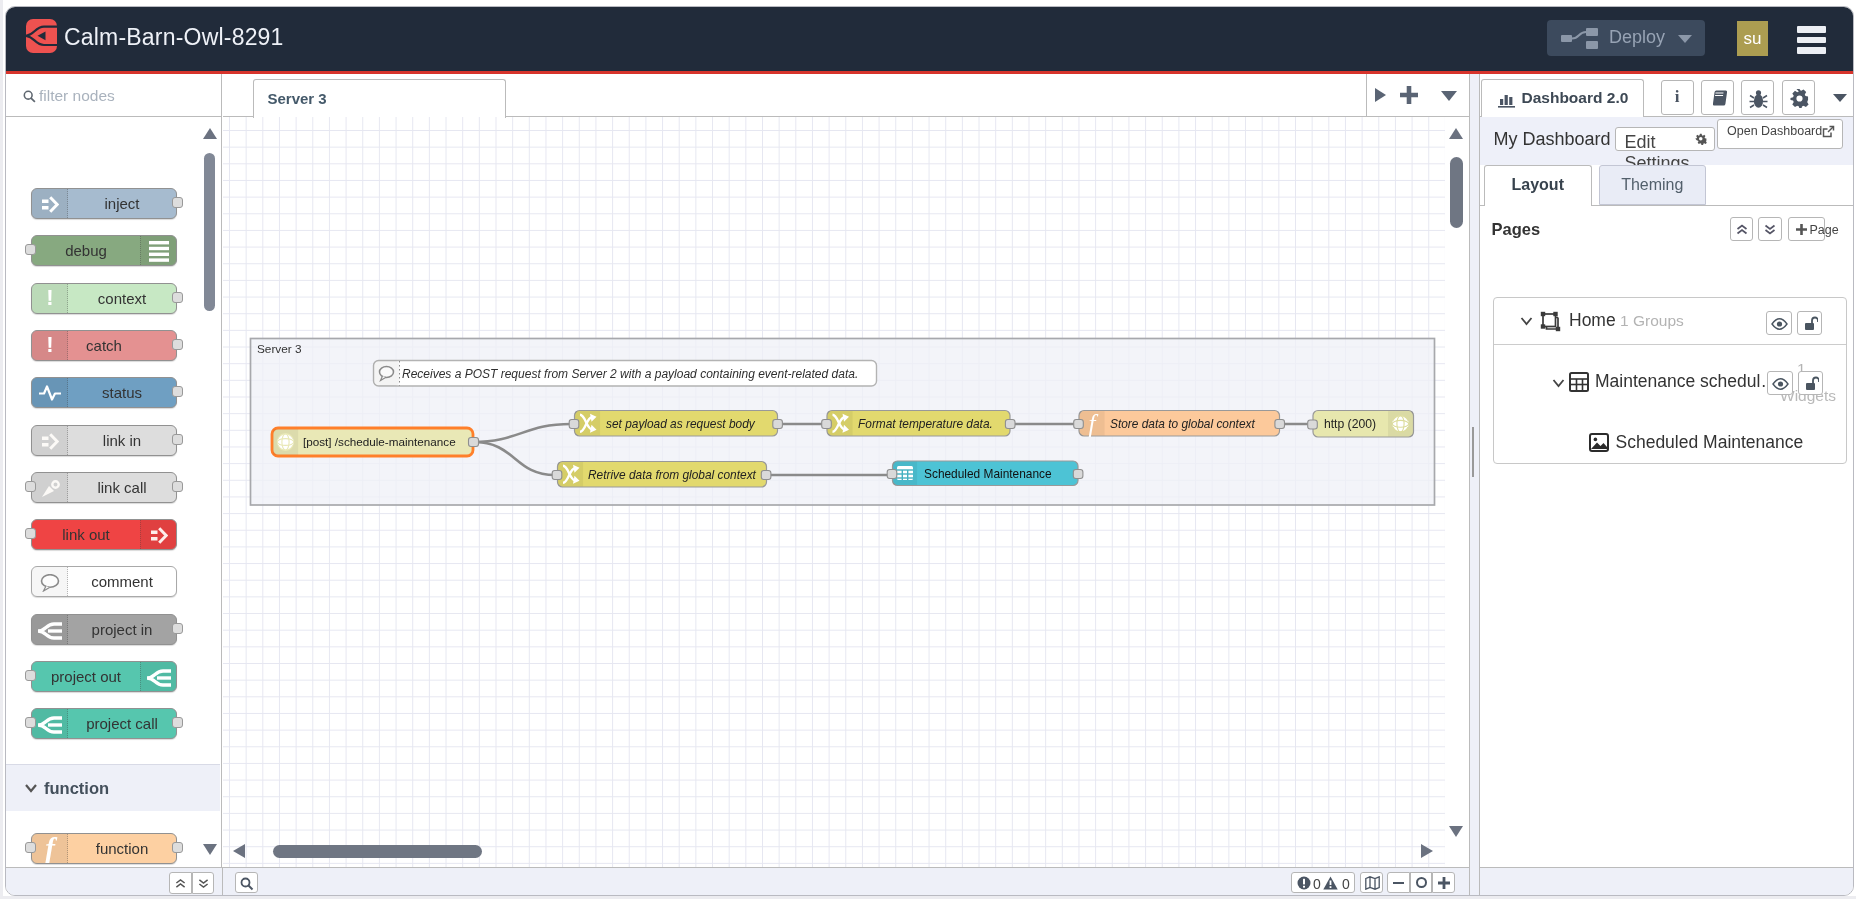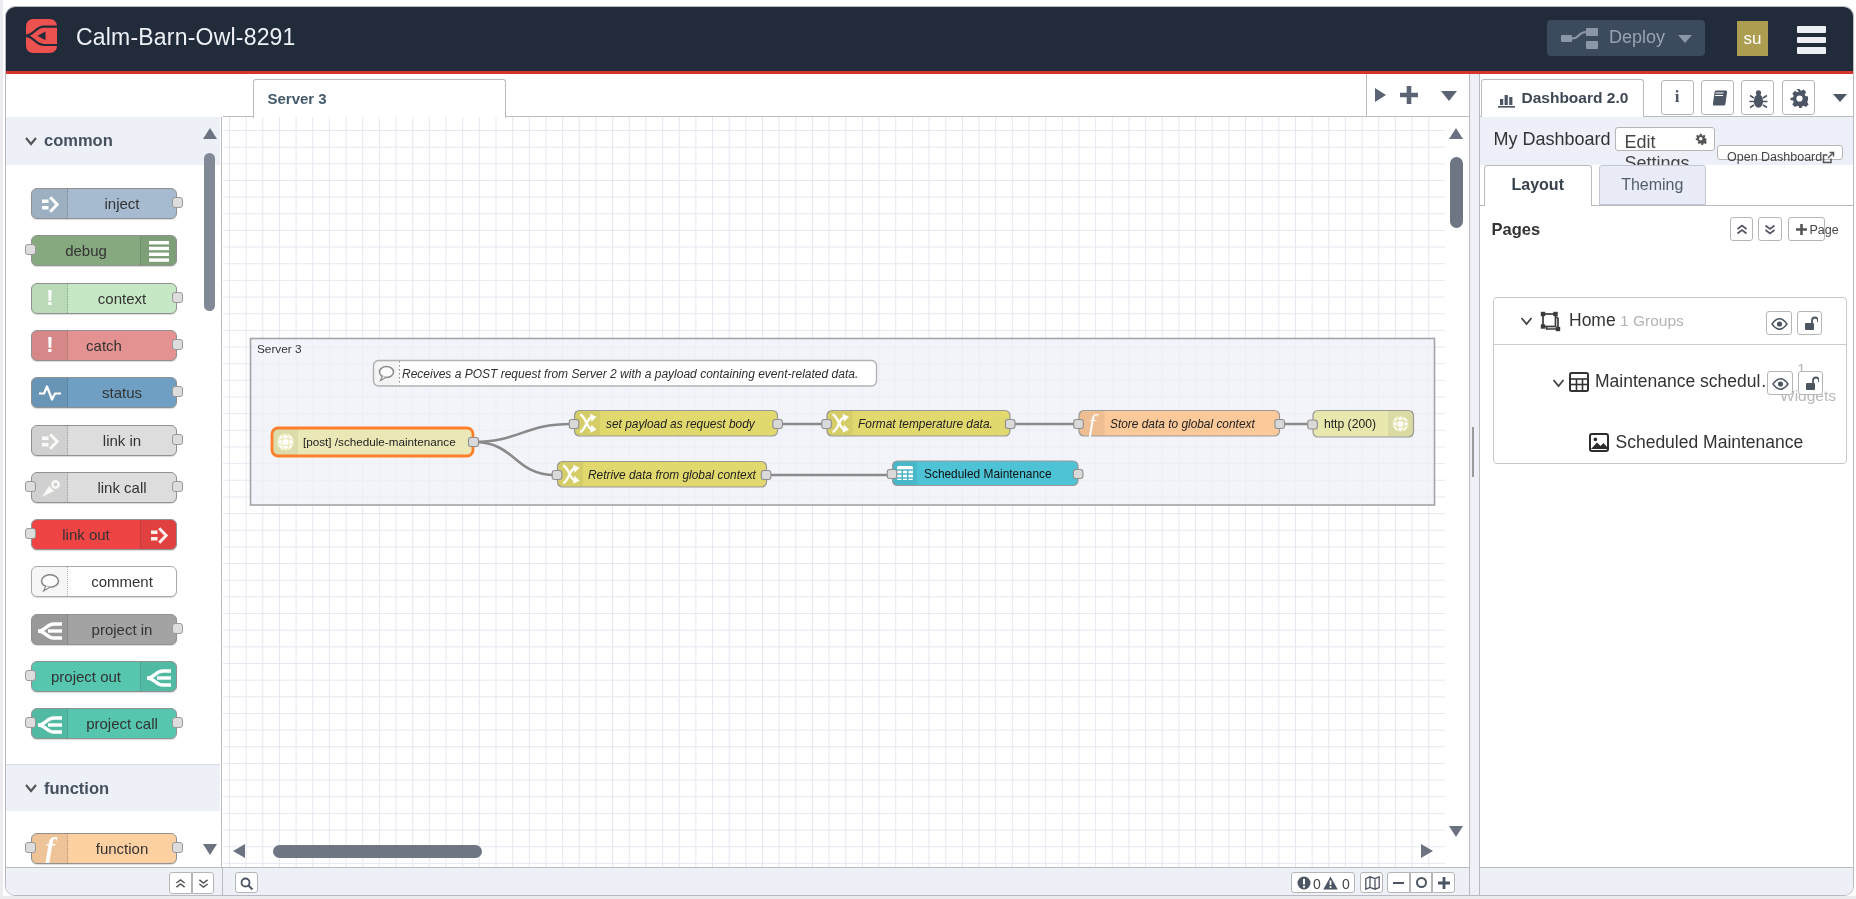--- a/index.html
+++ b/index.html
@@ -8,21 +8,21 @@
   #page { position:relative; width:1856px; height:899px; }
   #win { position:absolute; left:5px; top:6px; width:1849px; height:890px; border:1px solid #b9bac1; border-radius:10px; overflow:hidden; background:#fff; }
   
   #lstrip { position:absolute; left:0; top:0; width:3px; height:899px; background:#ececf0; }
   #bstrip { position:absolute; left:0; top:896px; width:1856px; height:3px; background:#ececf0; }
 
   
   #header { position:absolute; left:0; top:0; width:1849px; height:64px; background:#212b3a; }
   #redline { position:absolute; left:0; top:64px; width:1849px; height:2.5px; background:#d7342c; }
   #logo { position:absolute; left:20px; top:12px; width:31px; height:34px; background:#ee5250; border-radius:7px; }
-  #apptitle { position:absolute; left:70px; top:17px; font-size:23px; color:#eef1f7; letter-spacing:0.2px; }
+  #apptitle { position:absolute; left:58px; top:17px; font-size:23px; color:#eef1f7; letter-spacing:0.2px; }
   #deploy { position:absolute; left:1541px; top:13px; width:158px; height:36px; background:#3c4a5d; border-radius:4px; color:#97a3b4; }
   #deploy .dtext { position:absolute; left:62px; top:7px; font-size:18px; }
   #deploy .darr { position:absolute; right:13px; top:15px; width:0; height:0; border-left:7px solid transparent; border-right:7px solid transparent; border-top:8px solid #8b97a8; }
   #avatar { position:absolute; left:1731px; top:14px; width:31px; height:35px; background:#ac9d51; border-radius:0; color:#fff; font-size:17px; text-align:center; line-height:35px; }
   #burger { position:absolute; left:1791px; top:19px; width:29px; height:28px; }
   #burger div { position:absolute; left:0; width:29px; height:6.5px; background:#eceff4; border-radius:1px; }
 
   
   .toolrow { position:absolute; top:66.5px; height:43.5px; background:#fff; }
   #palette-head { left:0; width:215.5px; border-right:1px solid #bbb; border-bottom:1px solid #bbb; }
@@ -90,20 +90,27 @@
       <span class="dtext">Deploy</span>
         <span class="darr"></span>
     </div>
     <div id="avatar">su</div>
     <div id="burger">
         <div style="top:0"></div>
         <div style="top:10.5px"></div>
         <div style="top:21px"></div>
       </div>
 
+    <div class="toolrow" id="palette-head">
+      <svg class="abs" style="left:17px;top:16px" width="13" height="13" viewBox="0 0 15 15">
+          <circle cx="6" cy="6" r="4.5" fill="none" stroke="#5f6770" stroke-width="1.8"></circle>
+          <line x1="9.3" y1="9.3" x2="13.7" y2="13.7" stroke="#5f6770" stroke-width="2"></line>
+        </svg>
+      <span id="filtertext">filter nodes</span>
+    </div>
     <div class="toolrow" id="tabbar">
       <div id="stab">
           <span>Server 3</span>
         </div>
       <div id="tabbtns">
         <div class="abs" style="left:8px;top:14px;width:0;height:0;border-top:7.5px solid transparent;border-bottom:7.5px solid transparent;border-left:11px solid #5a6474"></div>
         <svg class="abs" style="left:33px;top:12px" width="18" height="18" viewBox="0 0 18 18">
             <path d="M6.7,0 h4.6 v6.7 h6.7 v4.6 h-6.7 v6.7 h-4.6 v-6.7 h-6.7 v-4.6 h6.7 z" fill="#5a6474"></path>
           </svg>
         <div class="abs" style="left:74px;top:17px;width:0;height:0;border-left:8.5px solid transparent;border-right:8.5px solid transparent;border-top:10px solid #5a6474"></div>
@@ -144,26 +151,20 @@
       </div>
       <div class="sbtn" style="left:302.5px;top:6px;width:33px;height:35px">
         <svg class="abs" style="left:7px;top:8px" width="19" height="19" viewBox="0 0 16 16">
             <path fill="#4b5563" d="M15.2,9.6 V6.4 l-2.2,-.55 a5.2,5.2 0 0,0 -.55,-1.3 l1.2,-1.95 L11.4,.35 9.45,1.55 a5.2,5.2 0 0,0 -1.3,-.55 L7.6,-1 H4.4 m3.6,1 L7.45,2.2 a5.2,5.2 0 0,0 -1.3,.55 L4.2,1.55 1.95,3.8 l1.2,1.95 a5.2,5.2 0 0,0 -.55,1.3 L.4,7.6 v1.6 l2.2,.55 a5.2,5.2 0 0,0 .55,1.3 L1.95,13 4.2,15.25 6.15,14.05 a5.2,5.2 0 0,0 1.3,.55 L8,16.8 h1.6 l.55,-2.2 a5.2,5.2 0 0,0 1.3,-.55 l1.95,1.2 L15.65,13 14.45,11.05 a5.2,5.2 0 0,0 .55,-1.3 z M8,10.6 A2.6,2.6 0 1,1 8,5.4 2.6,2.6 0 0,1 8,10.6 z"></path>
           </svg>
       </div>
       <div class="abs" style="left:353px;top:20px;width:0;height:0;border-left:7.5px solid transparent;border-right:7.5px solid transparent;border-top:8.5px solid #4b5563"></div>
     </div>
 
     <div id="palette">
-      <div class="cat-header" style="top:0">
-        <svg class="abs" style="left:18px;top:17px" width="14" height="14" viewBox="0 0 14 14">
-            <path d="M2,4 L7,10 L12,4" fill="none" stroke="#555" stroke-width="2.2"></path>
-          </svg>
-        <span class="cname">common</span>
-      </div>
       <div class="pnode" style="top:71px;background:#a6bbcf">
         <div class="icol">
             <svg class="abs" style="left:10px;top:6px" width="17" height="19" viewBox="0 0 17 19">
               <path d="M0,4.5 h6.5 v3.5 h-6.5 z M0,11 h6.5 v3.5 h-6.5 z" fill="#fff"></path>
               <path d="M8.2,2.2 l7,7.3 l-7,7.3" fill="none" stroke="#fff" stroke-width="3"></path>
             </svg>
           </div>
         <div class="lbl" style="padding-left:36px">inject</div>
           <div class="pport r"></div>
       </div>
@@ -431,21 +432,21 @@
     <div id="sidebar">
 
       <div class="abs" style="left:0;top:0;width:376.5px;height:47.5px;background:#eef0f9">
         <span class="abs" style="left:14px;top:12px;font-size:18px;color:#333">My Dashboard</span>
         <div class="sbtn" style="left:135px;top:10px;width:100px;height:23.5px">
           <span class="abs" style="left:9px;top:4px;font-size:18px;color:#444">Edit Settings</span>
           <svg class="abs" style="right:6px;top:5px" width="13" height="13" viewBox="0 0 16 16">
               <path fill="#555" d="M15,9.2 v-2.4 l-2.1,-.5 a5,5 0 0,0 -.5,-1.2 l1.2,-1.9 L11.9,1.5 10,2.7 a5,5 0 0,0 -1.2,-.5 L8.2,0 H5.8 L5.3,2.2 a5,5 0 0,0 -1.2,.5 L2.2,1.5 .5,3.2 1.7,5.1 a5,5 0 0,0 -.5,1.2 L-.8,6.8 1.2,9.2 l2.1,.5 a5,5 0 0,0 .5,1.2 l-1.2,1.9 1.7,1.7 1.9,-1.2 a5,5 0 0,0 1.2,.5 l.5,2.2 h2.4 l.5,-2.2 a5,5 0 0,0 1.2,-.5 l1.9,1.2 1.7,-1.7 -1.2,-1.9 a5,5 0 0,0 .5,-1.2 z M7,9.5 A2.5,2.5 0 1,1 7,4.5 2.5,2.5 0 0,1 7,9.5 z" transform="translate(1,1) scale(0.87)"></path>
             </svg>
         </div>
-        <div class="sbtn" style="left:237.5px;top:28px;width:126px;height:15px">
+        <div class="sbtn" style="left:237.5px;top:2px;width:126px;height:30px">
           <span class="abs" style="left:9px;top:4px;font-size:12.5px;color:#444">Open Dashboard</span>
           <svg class="abs" style="right:7px;top:5px" width="13" height="13" viewBox="0 0 13 13">
               <g fill="none" stroke="#555" stroke-width="1.5">
                 <path d="M9,7.5 V11.5 H1.5 V4 H5.5"></path>
                 <path d="M7.5,1.5 H11.5 V5.5"></path>
                 <path d="M11,2 L6,7"></path>
               </g>
             </svg>
         </div>
       </div>

